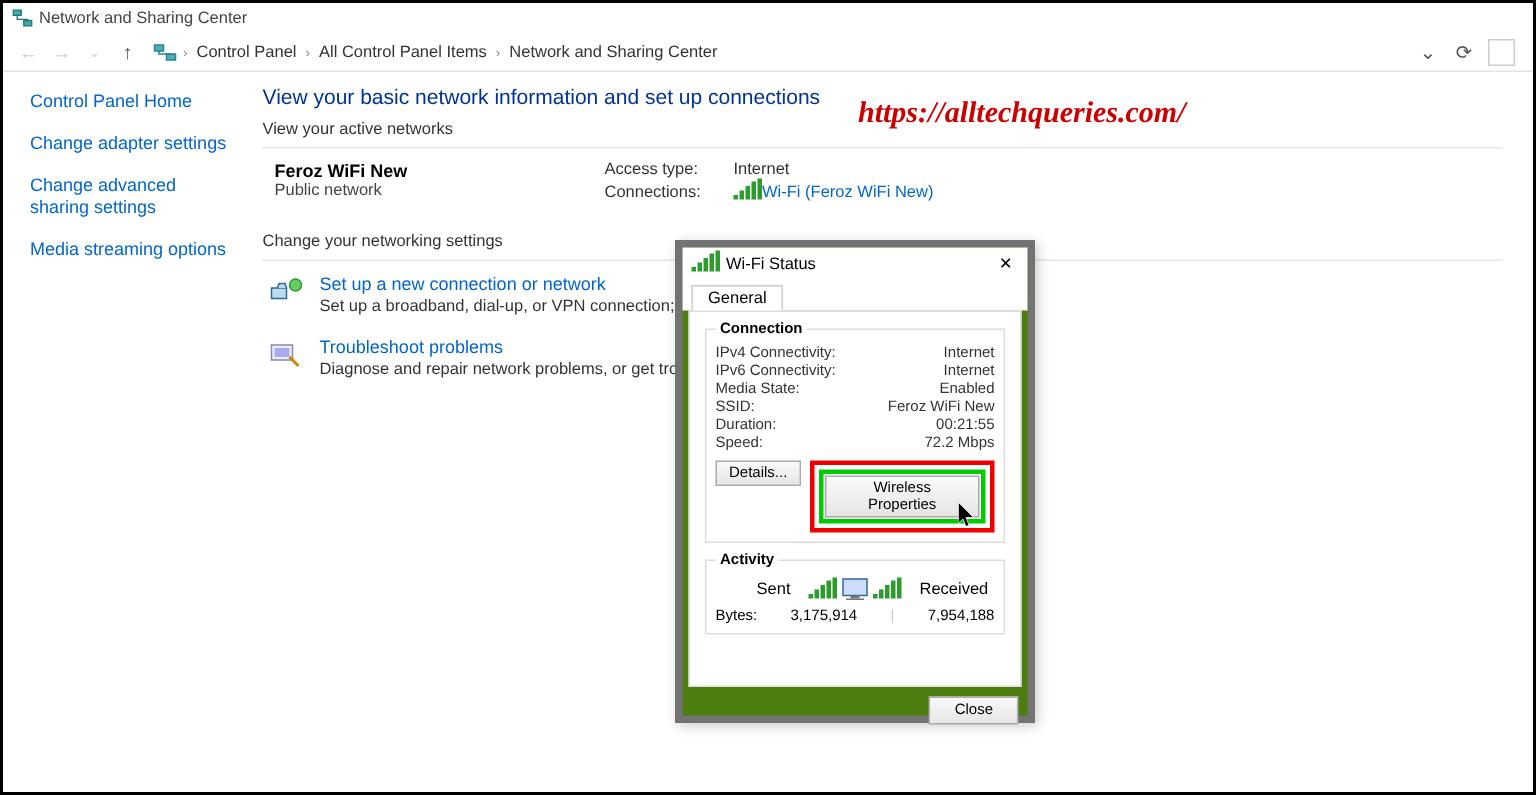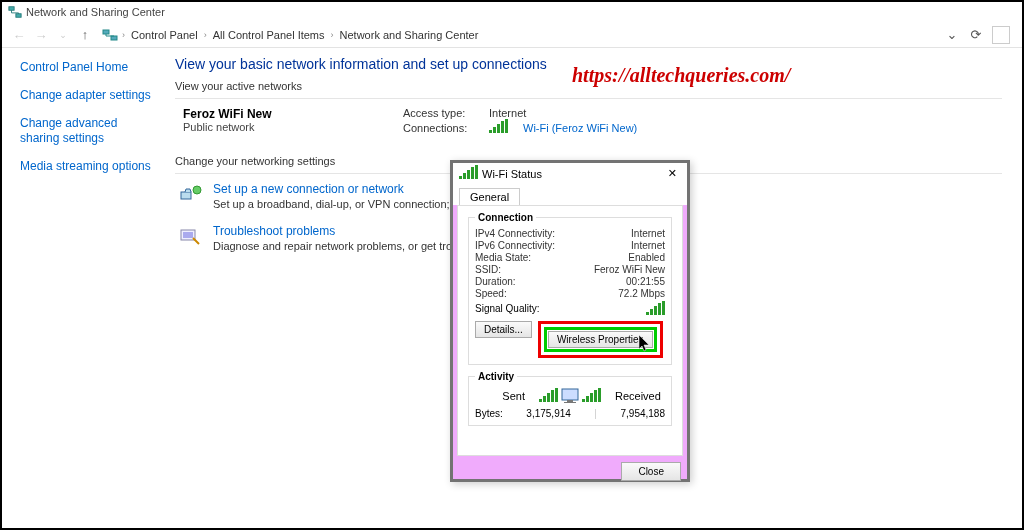--- a/index.html
+++ b/index.html
@@ -31,32 +31,32 @@
     .hr-light { border: none; border-top: 1px solid #e5e5e5; margin: 2px 0 8px 0; }
     
     .net-block { display: flex; gap: 60px; margin-bottom: 18px; padding-left: 8px; }
     .net-left { min-width: 160px; }
     .net-name { font-weight: bold; font-size: 12px; }
     .net-type { font-size: 11px; color: #444; }
     .net-right { font-size: 11px; }
     .net-row { display: flex; gap: 14px; margin-bottom: 3px; }
     .net-label { min-width: 72px; color: #333; }
     .net-val { color: #333; }
-    .wifi-link { color: #0066cc; cursor: pointer; display: inline-flex; align-items: center; gap: 15px; }
+    .wifi-link { color: #0066cc; cursor: pointer; display: inline-flex; align-items: center; gap: 0; }
     
     .action-list { padding-left: 4px; }
     .action-item { display: flex; gap: 10px; margin-bottom: 14px; align-items: flex-start; }
     .action-icon { width: 24px; height: 20px; flex-shrink: 0; margin-top: 2px; }
     .action-title { color: #0066cc; font-size: 12px; cursor: pointer; }
     .action-desc { font-size: 11px; color: #333; margin-top: 2px; }
     
     .watermark { position: absolute; top: 62px; left: 570px; color: #cc0000; font-family: Georgia, serif; font-weight: bold; font-style: italic; font-size: 20px; }
     
     
-    .dialog { position: absolute; top: 158px; left: 448px; width: 240px; height: 322px; background: #f0abfc; border: 3px solid #737373; box-shadow: 2px 2px 8px rgba(0,0,0,0.2); font-size: 11px; }
+    .dialog { position: absolute; top: 158px; left: 448px; width: 240px; height: 322px; background: #4d7c0f; border: 5px solid #737373; box-shadow: 2px 2px 8px rgba(0,0,0,0.2); font-size: 11px; }
     .dlg-title { display: flex; align-items: center; justify-content: space-between; padding: 4px 6px; background: #fff; }
     .dlg-title-left { display: flex; align-items: center; gap: 4px; }
     .dlg-close { cursor: pointer; font-size: 11px; padding: 0 4px; }
     .dlg-tabs { padding: 4px 6px 0 6px; background: #fff; border-bottom: 0; }
     .tab { border: 1px solid #ccc; border-bottom: none; padding: 2px 10px; background: #fff; display: inline-block; font-size: 11px; }
     .dlg-body { padding: 6px 10px 4px 10px; background: #fff; margin: 0 4px; border: 1px solid #ddd; height: 251px; }
     
     fieldset { border: 1px solid #ddd; padding: 4px 6px 6px 6px; margin-bottom: 6px; }
     legend { font-size: 10px; padding: 0 3px; font-weight: bold; }
     .stat-row { display: flex; justify-content: space-between; font-size: 10px; margin: 1px 0; }
@@ -228,30 +228,20 @@
           <span class="stat-val">Feroz WiFi New</span>
         </div>
       <div class="stat-row">
           <span class="stat-label">Duration:</span>
           <span class="stat-val">00:21:55</span>
         </div>
       <div class="stat-row">
           <span class="stat-label">Speed:</span>
           <span class="stat-val">72.2 Mbps</span>
         </div>
-      <div class="signal-row">
-        <span>Signal Quality:</span>
-        <span class="bars">
-            <span></span>
-            <span></span>
-            <span></span>
-            <span></span>
-            <span></span>
-          </span>
-      </div>
       <div class="btn-row" style="margin-top:6px;align-items:flex-start">
         <button class="win-btn">Details...</button>
         <span class="highlight-red">
           <span class="highlight-green">
             <button class="win-btn">Wireless Properties</button>
           </span>
         </span>
       </div>
     </fieldset>
 

